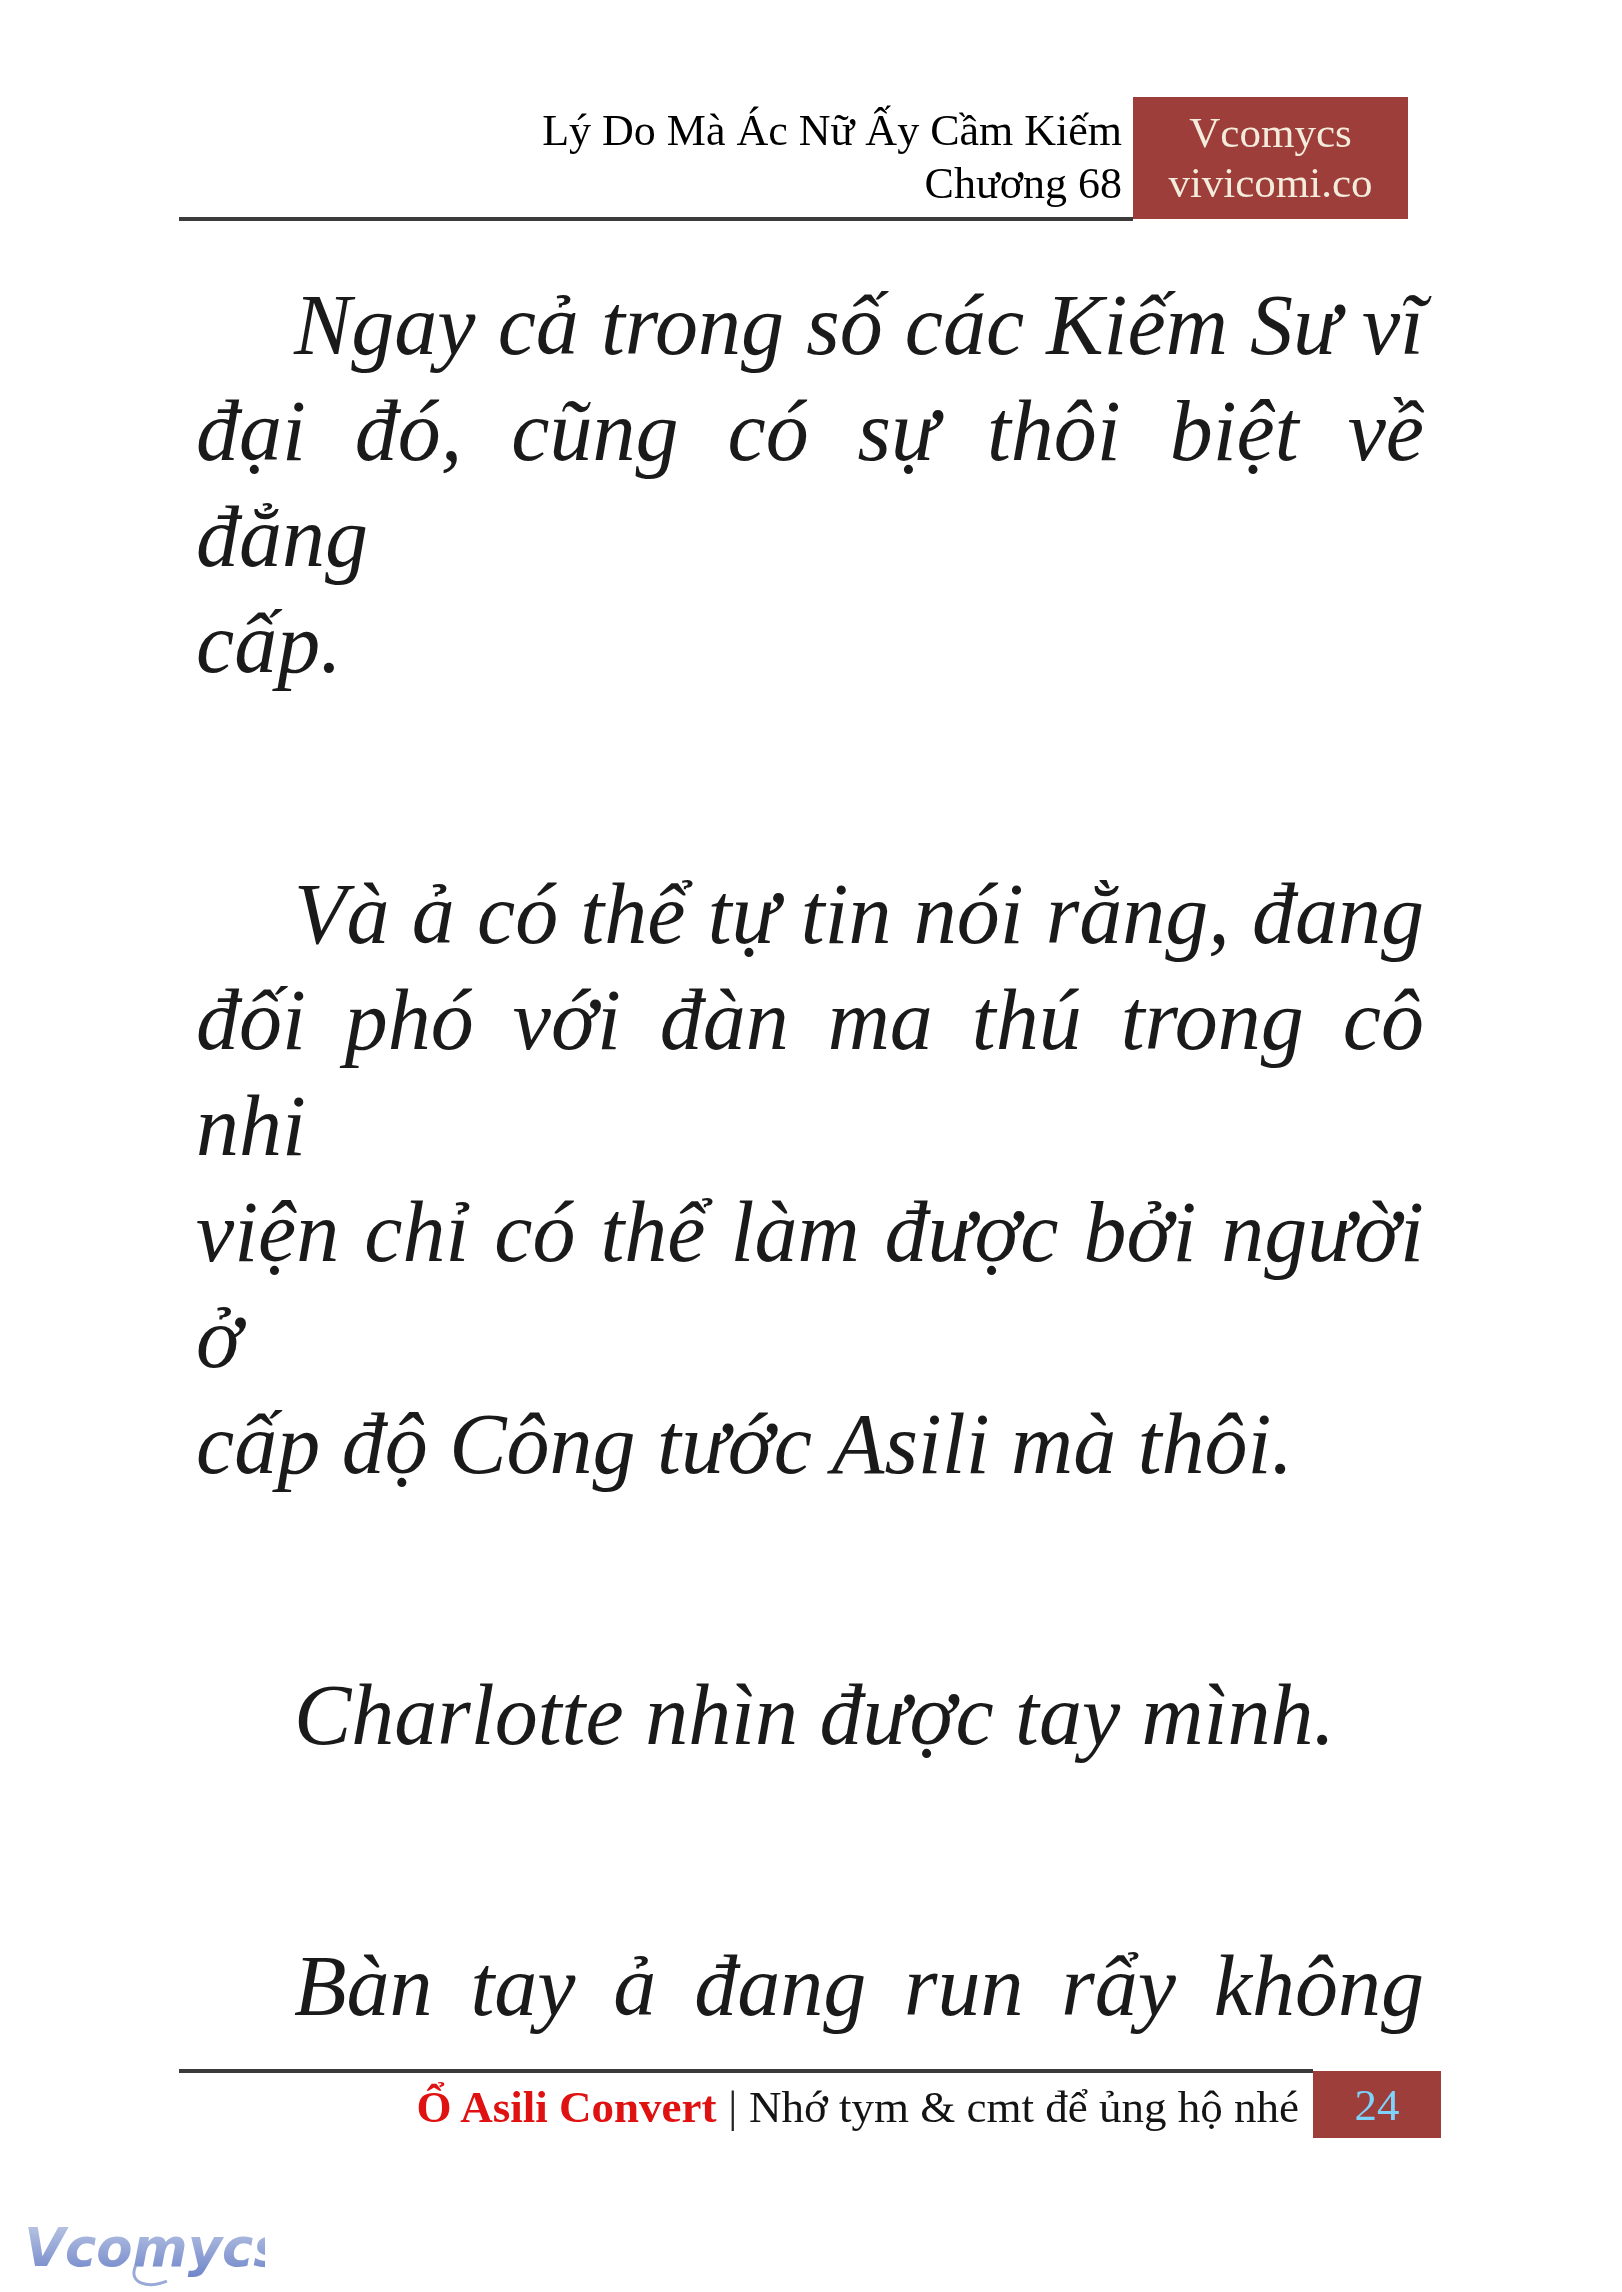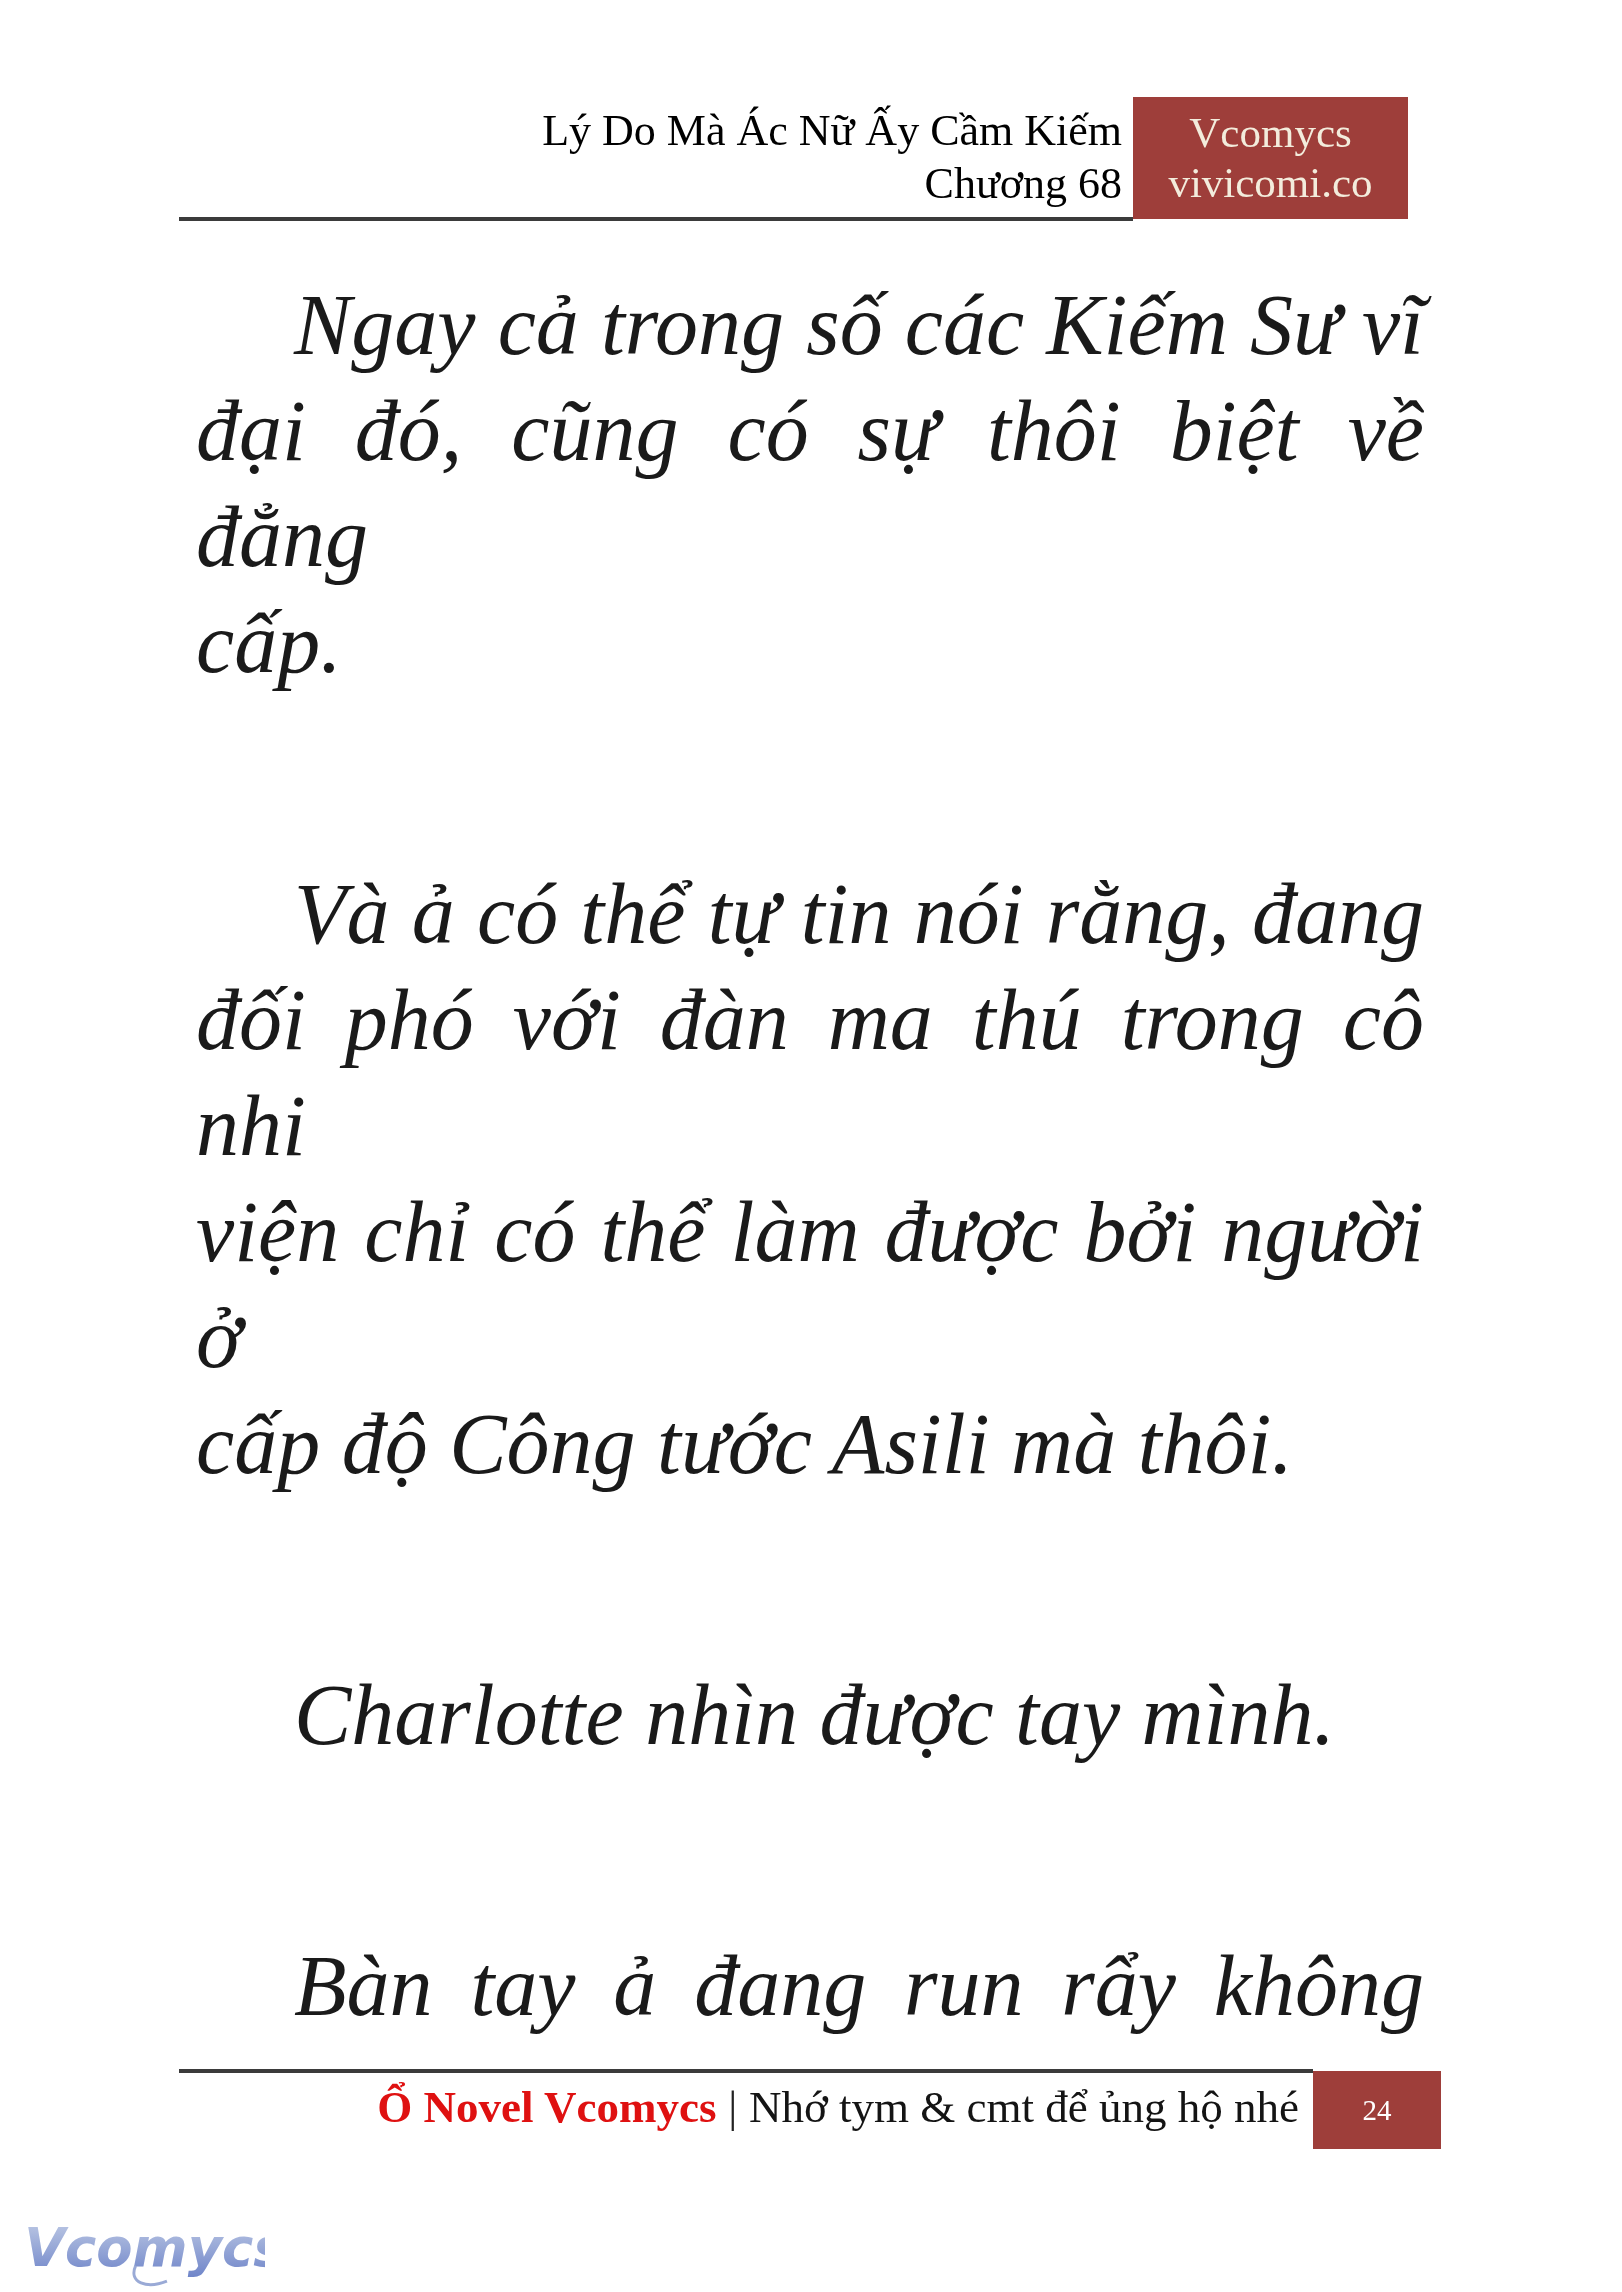--- a/index.html
+++ b/index.html
@@ -84,24 +84,24 @@
     white-space: nowrap;
     text-align: right;
   }
   .footer-brand { color: #df1111; font-weight: bold; }
   .footer-sep { color: #222222; padding: 0 11.8px; font-weight: normal; }
   .page-number-box {
     position: absolute;
     left: 1313px;
     top: 2071px;
     width: 128px;
-    height: 78px;
+    height: 67px;
     background: #9e3e3a;
-    color: #ffffff;
-    font-size: 29px;
+    color: #7dd3fc;
+    font-size: 45px;
     display: flex;
     align-items: center;
     justify-content: center;
   }
 
   
   .watermark {
     position: absolute;
     left: 19.6px;
     top: 2203px;
@@ -139,21 +139,21 @@
       <div class="paragraph">
         <div class="line indent">Charlotte nhìn được tay mình.</div>
       </div>
       <div class="paragraph">
         <div class="line justify indent">Bàn tay ả đang run rẩy không</div>
       </div>
     </div>
 
   <div class="footer-rule"></div>
   <div class="footer-text">
-    <span class="footer-brand">Ổ Novel Vcomycs</span><span class="footer-sep">|</span><span class="footer-message">Nhớ tym &amp; cmt để ủng hộ nhé</span>
+    <span class="footer-brand">Ổ Asili Convert</span><span class="footer-sep">|</span><span class="footer-message">Nhớ tym &amp; cmt để ủng hộ nhé</span>
   </div>
   <div class="page-number-box">
     <span>24</span>
   </div>
 
   <div class="watermark">
     <svg width="245" height="88" viewBox="0 0 250 90">
       <defs>
         <linearGradient id="wmgrad" x1="0" y1="0" x2="0" y2="1">
           <stop offset="0" stop-color="#c2cde6"></stop>

